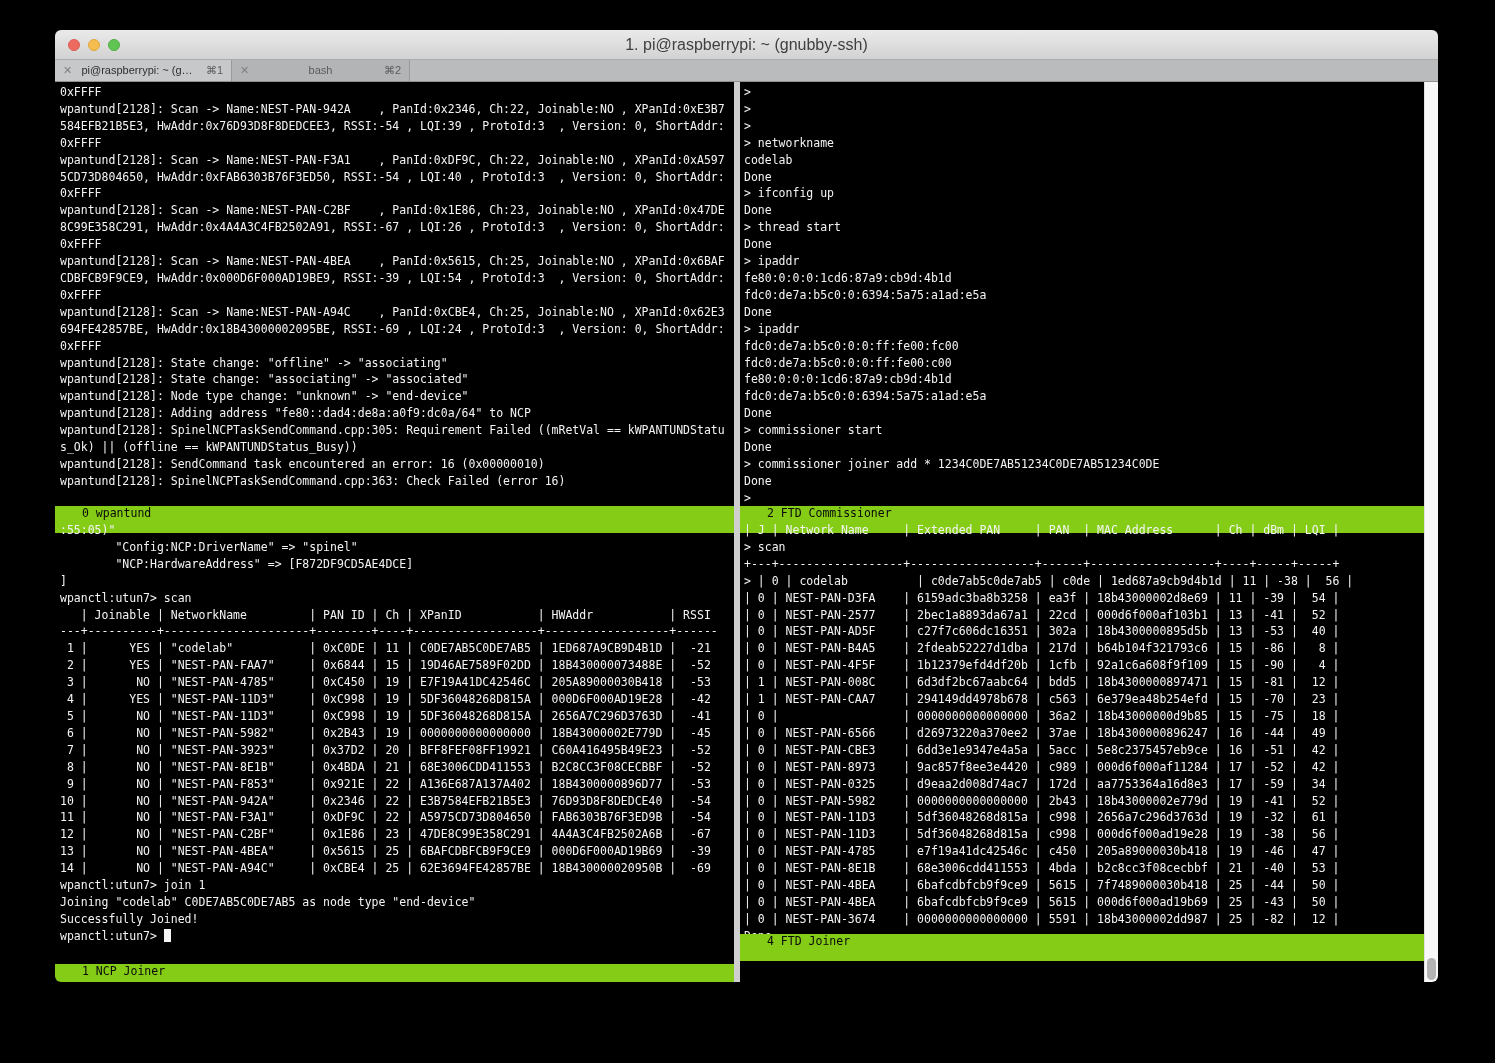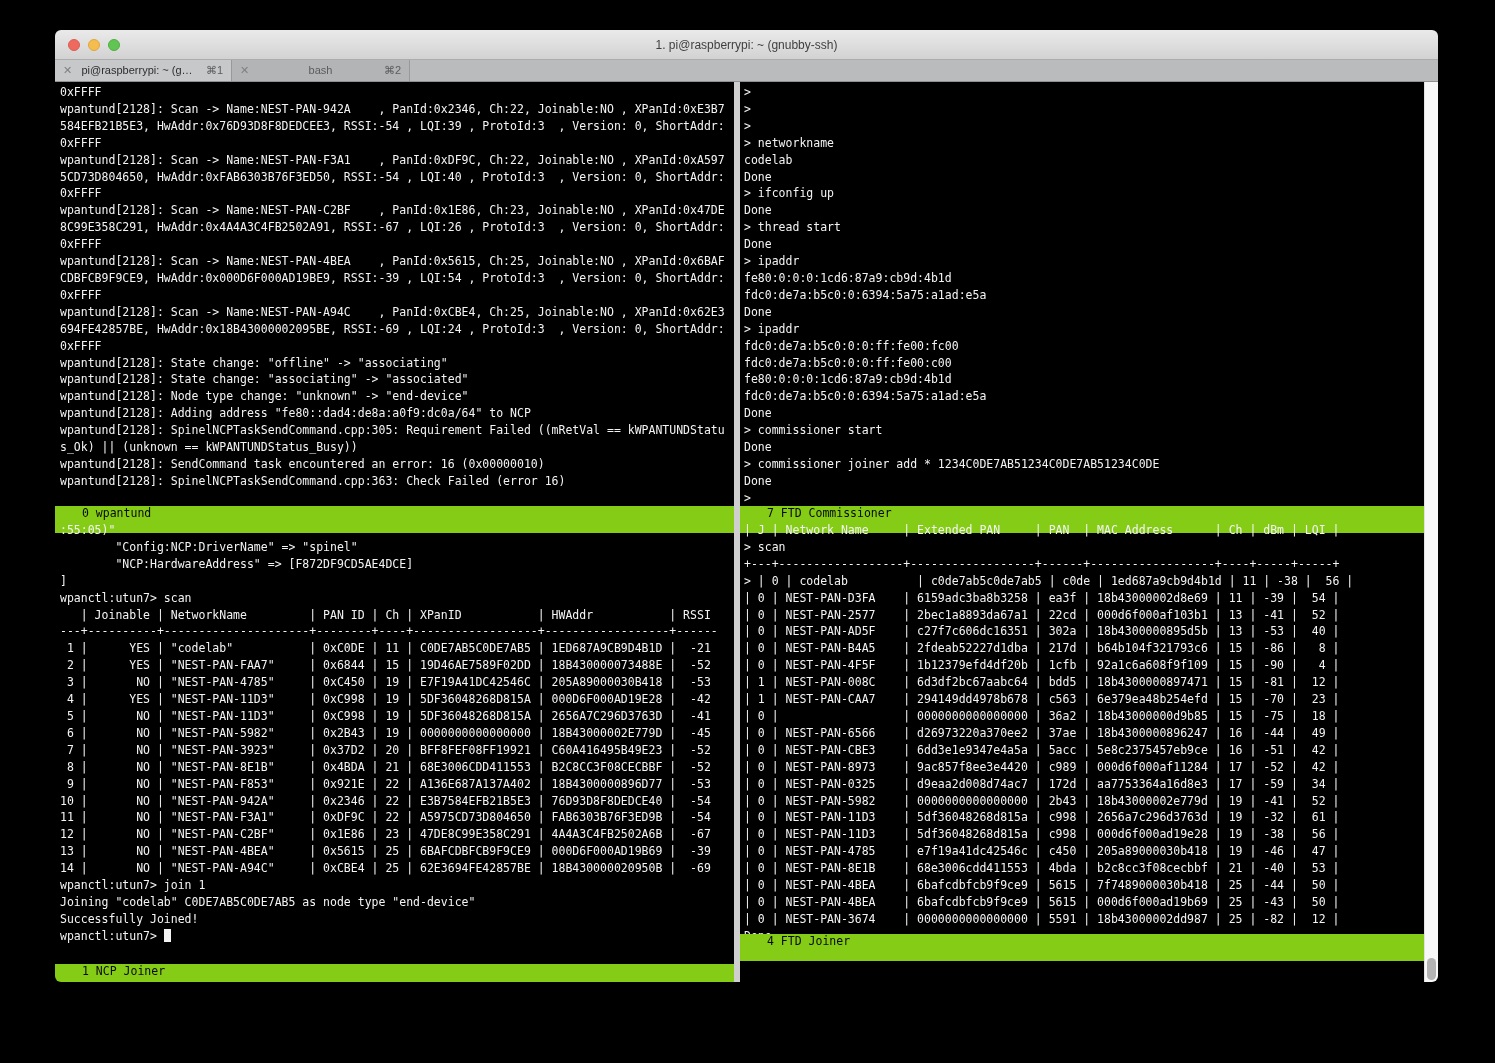--- a/index.html
+++ b/index.html
@@ -17,21 +17,21 @@
     background:linear-gradient(#eaeaea,#d2d2d2);
     border-bottom:1px solid #acacac;box-sizing:border-box;
   }
   .lights{position:absolute;left:13px;top:9px;display:flex;gap:8px;}
   .light{width:12px;height:12px;border-radius:50%;display:inline-block;box-sizing:border-box;}
   .light.red{background:#ee6a5f;border:1px solid #d95d52;}
   .light.yellow{background:#f5bd4f;border:1px solid #dfa73e;}
   .light.green{background:#61c554;border:1px solid #52ad43;}
   .wtitle{
     position:absolute;left:0;right:0;top:0;height:30px;line-height:30px;text-align:center;
-    font-family:"Liberation Sans", sans-serif;font-size:12px;color:#3f3f3f;
+    font-family:"Liberation Sans", sans-serif;font-size:16px;color:#3f3f3f;
   }
   
   .tabbar{
     position:absolute;left:0;top:30px;width:100%;height:22px;background:#b9bbbd;
     border-bottom:1px solid #8e9092;box-sizing:border-box;
   }
   .tab{
     position:absolute;top:0;height:21px;box-sizing:border-box;
     font-family:"Liberation Sans", sans-serif;font-size:11px;
   }
@@ -114,21 +114,21 @@
         <div class="term-line">CDBFCB9F9CE9, HwAddr:0x000D6F000AD19BE9, RSSI:-39 , LQI:54 , ProtoId:3  , Version: 0, ShortAddr:</div>
         <div class="term-line">0xFFFF</div>
         <div class="term-line">wpantund[2128]: Scan -&gt; Name:NEST-PAN-A94C    , PanId:0xCBE4, Ch:25, Joinable:NO , XPanId:0x62E3</div>
         <div class="term-line">694FE42857BE, HwAddr:0x18B43000002095BE, RSSI:-69 , LQI:24 , ProtoId:3  , Version: 0, ShortAddr:</div>
         <div class="term-line">0xFFFF</div>
         <div class="term-line">wpantund[2128]: State change: "offline" -&gt; "associating"</div>
         <div class="term-line">wpantund[2128]: State change: "associating" -&gt; "associated"</div>
         <div class="term-line">wpantund[2128]: Node type change: "unknown" -&gt; "end-device"</div>
         <div class="term-line">wpantund[2128]: Adding address "fe80::dad4:de8a:a0f9:dc0a/64" to NCP</div>
         <div class="term-line">wpantund[2128]: SpinelNCPTaskSendCommand.cpp:305: Requirement Failed ((mRetVal == kWPANTUNDStatu</div>
-        <div class="term-line">s_Ok) || (unknown == kWPANTUNDStatus_Busy))</div>
+        <div class="term-line">s_Ok) || (offline == kWPANTUNDStatus_Busy))</div>
         <div class="term-line">wpantund[2128]: SendCommand task encountered an error: 16 (0x00000010)</div>
         <div class="term-line">wpantund[2128]: SpinelNCPTaskSendCommand.cpp:363: Check Failed (error 16)</div>
       </div>
 
     <div class="pane pane-top-right">
         <div class="term-line">&gt;</div>
         <div class="term-line">&gt;</div>
         <div class="term-line">&gt;</div>
         <div class="term-line">&gt; networkname</div>
         <div class="term-line">codelab</div>
@@ -148,21 +148,21 @@
         <div class="term-line">fdc0:de7a:b5c0:0:6394:5a75:a1ad:e5a</div>
         <div class="term-line">Done</div>
         <div class="term-line">&gt; commissioner start</div>
         <div class="term-line">Done</div>
         <div class="term-line">&gt; commissioner joiner add * 1234C0DE7AB51234C0DE7AB51234C0DE</div>
         <div class="term-line">Done</div>
         <div class="term-line">&gt;</div>
       </div>
 
     <div class="statusbar sb-mid-left">0 wpantund</div>
-    <div class="statusbar sb-mid-right">7 FTD Commissioner</div>
+    <div class="statusbar sb-mid-right">2 FTD Commissioner</div>
 
     <div class="pane pane-bot-left">
       <div>
           <div class="term-line">:55:05)"</div>
           <div class="term-line">        "Config:NCP:DriverName" =&gt; "spinel"</div>
           <div class="term-line">        "NCP:HardwareAddress" =&gt; [F872DF9CD5AE4DCE]</div>
           <div class="term-line">]</div>
           <div class="term-line">wpanctl:utun7&gt; scan</div>
           <div class="term-line">   | Joinable | NetworkName         | PAN ID | Ch | XPanID           | HWAddr           | RSSI</div>
           <div class="term-line">---+----------+---------------------+--------+----+------------------+------------------+------</div>

